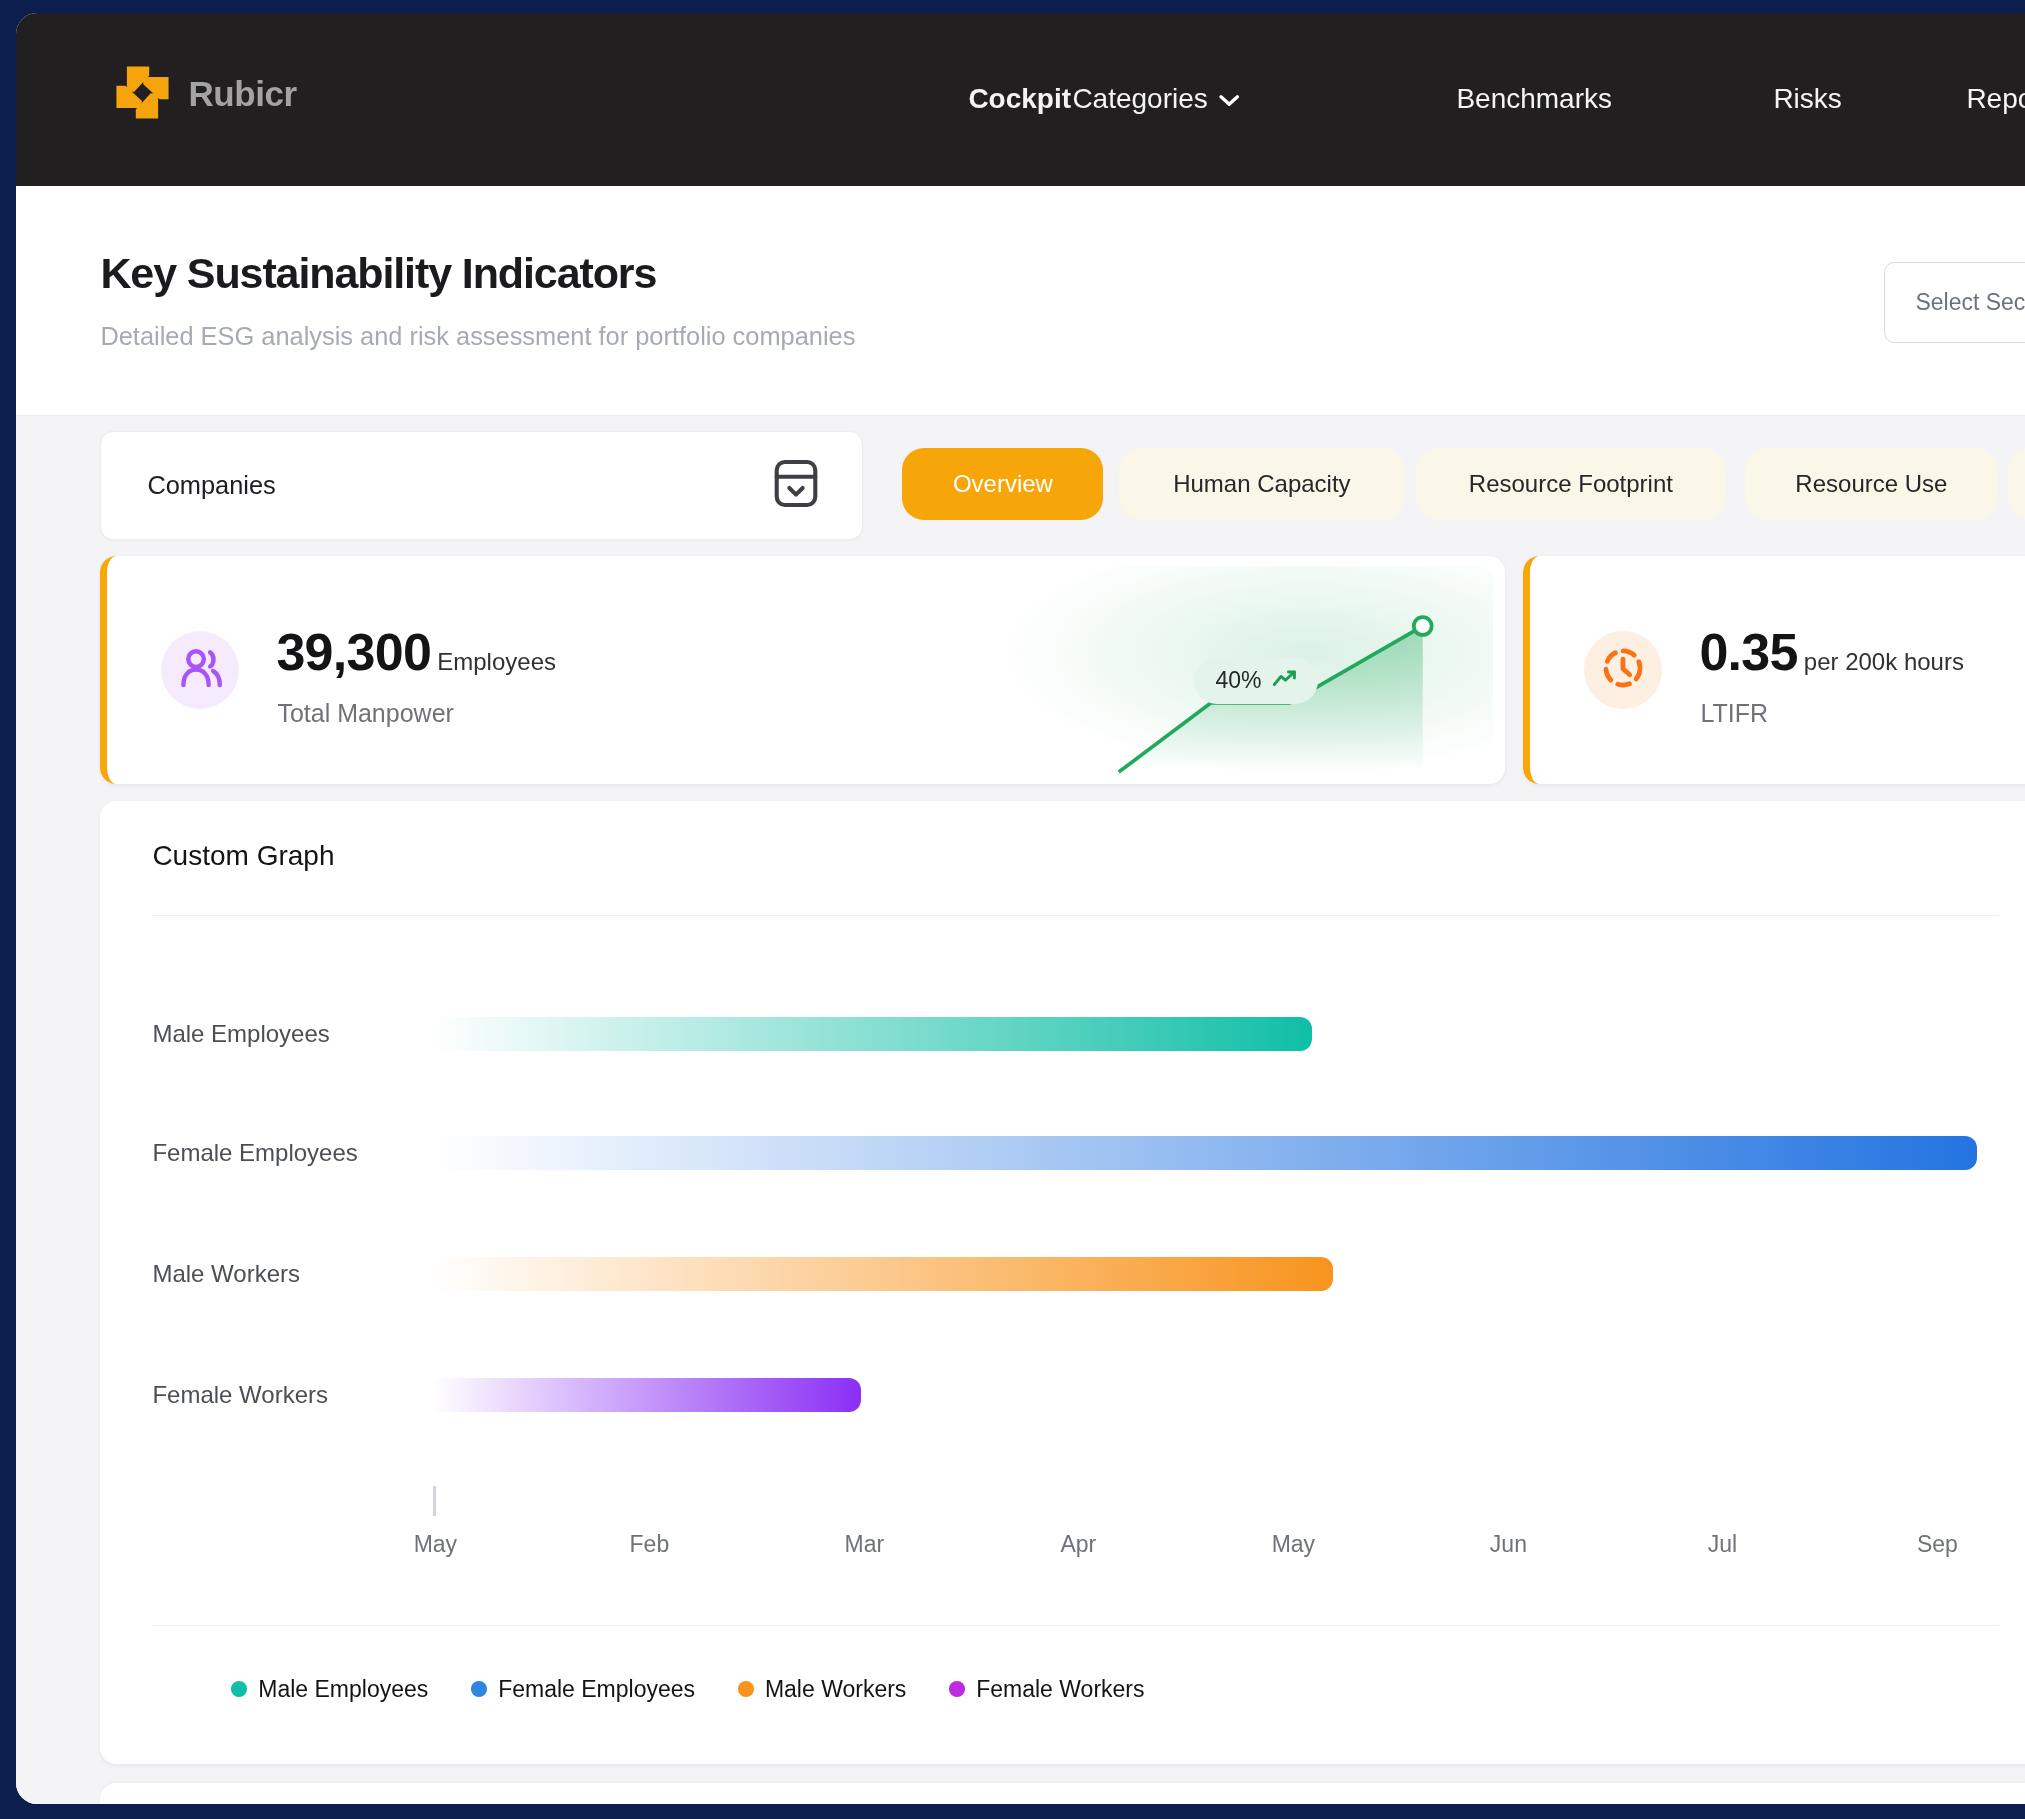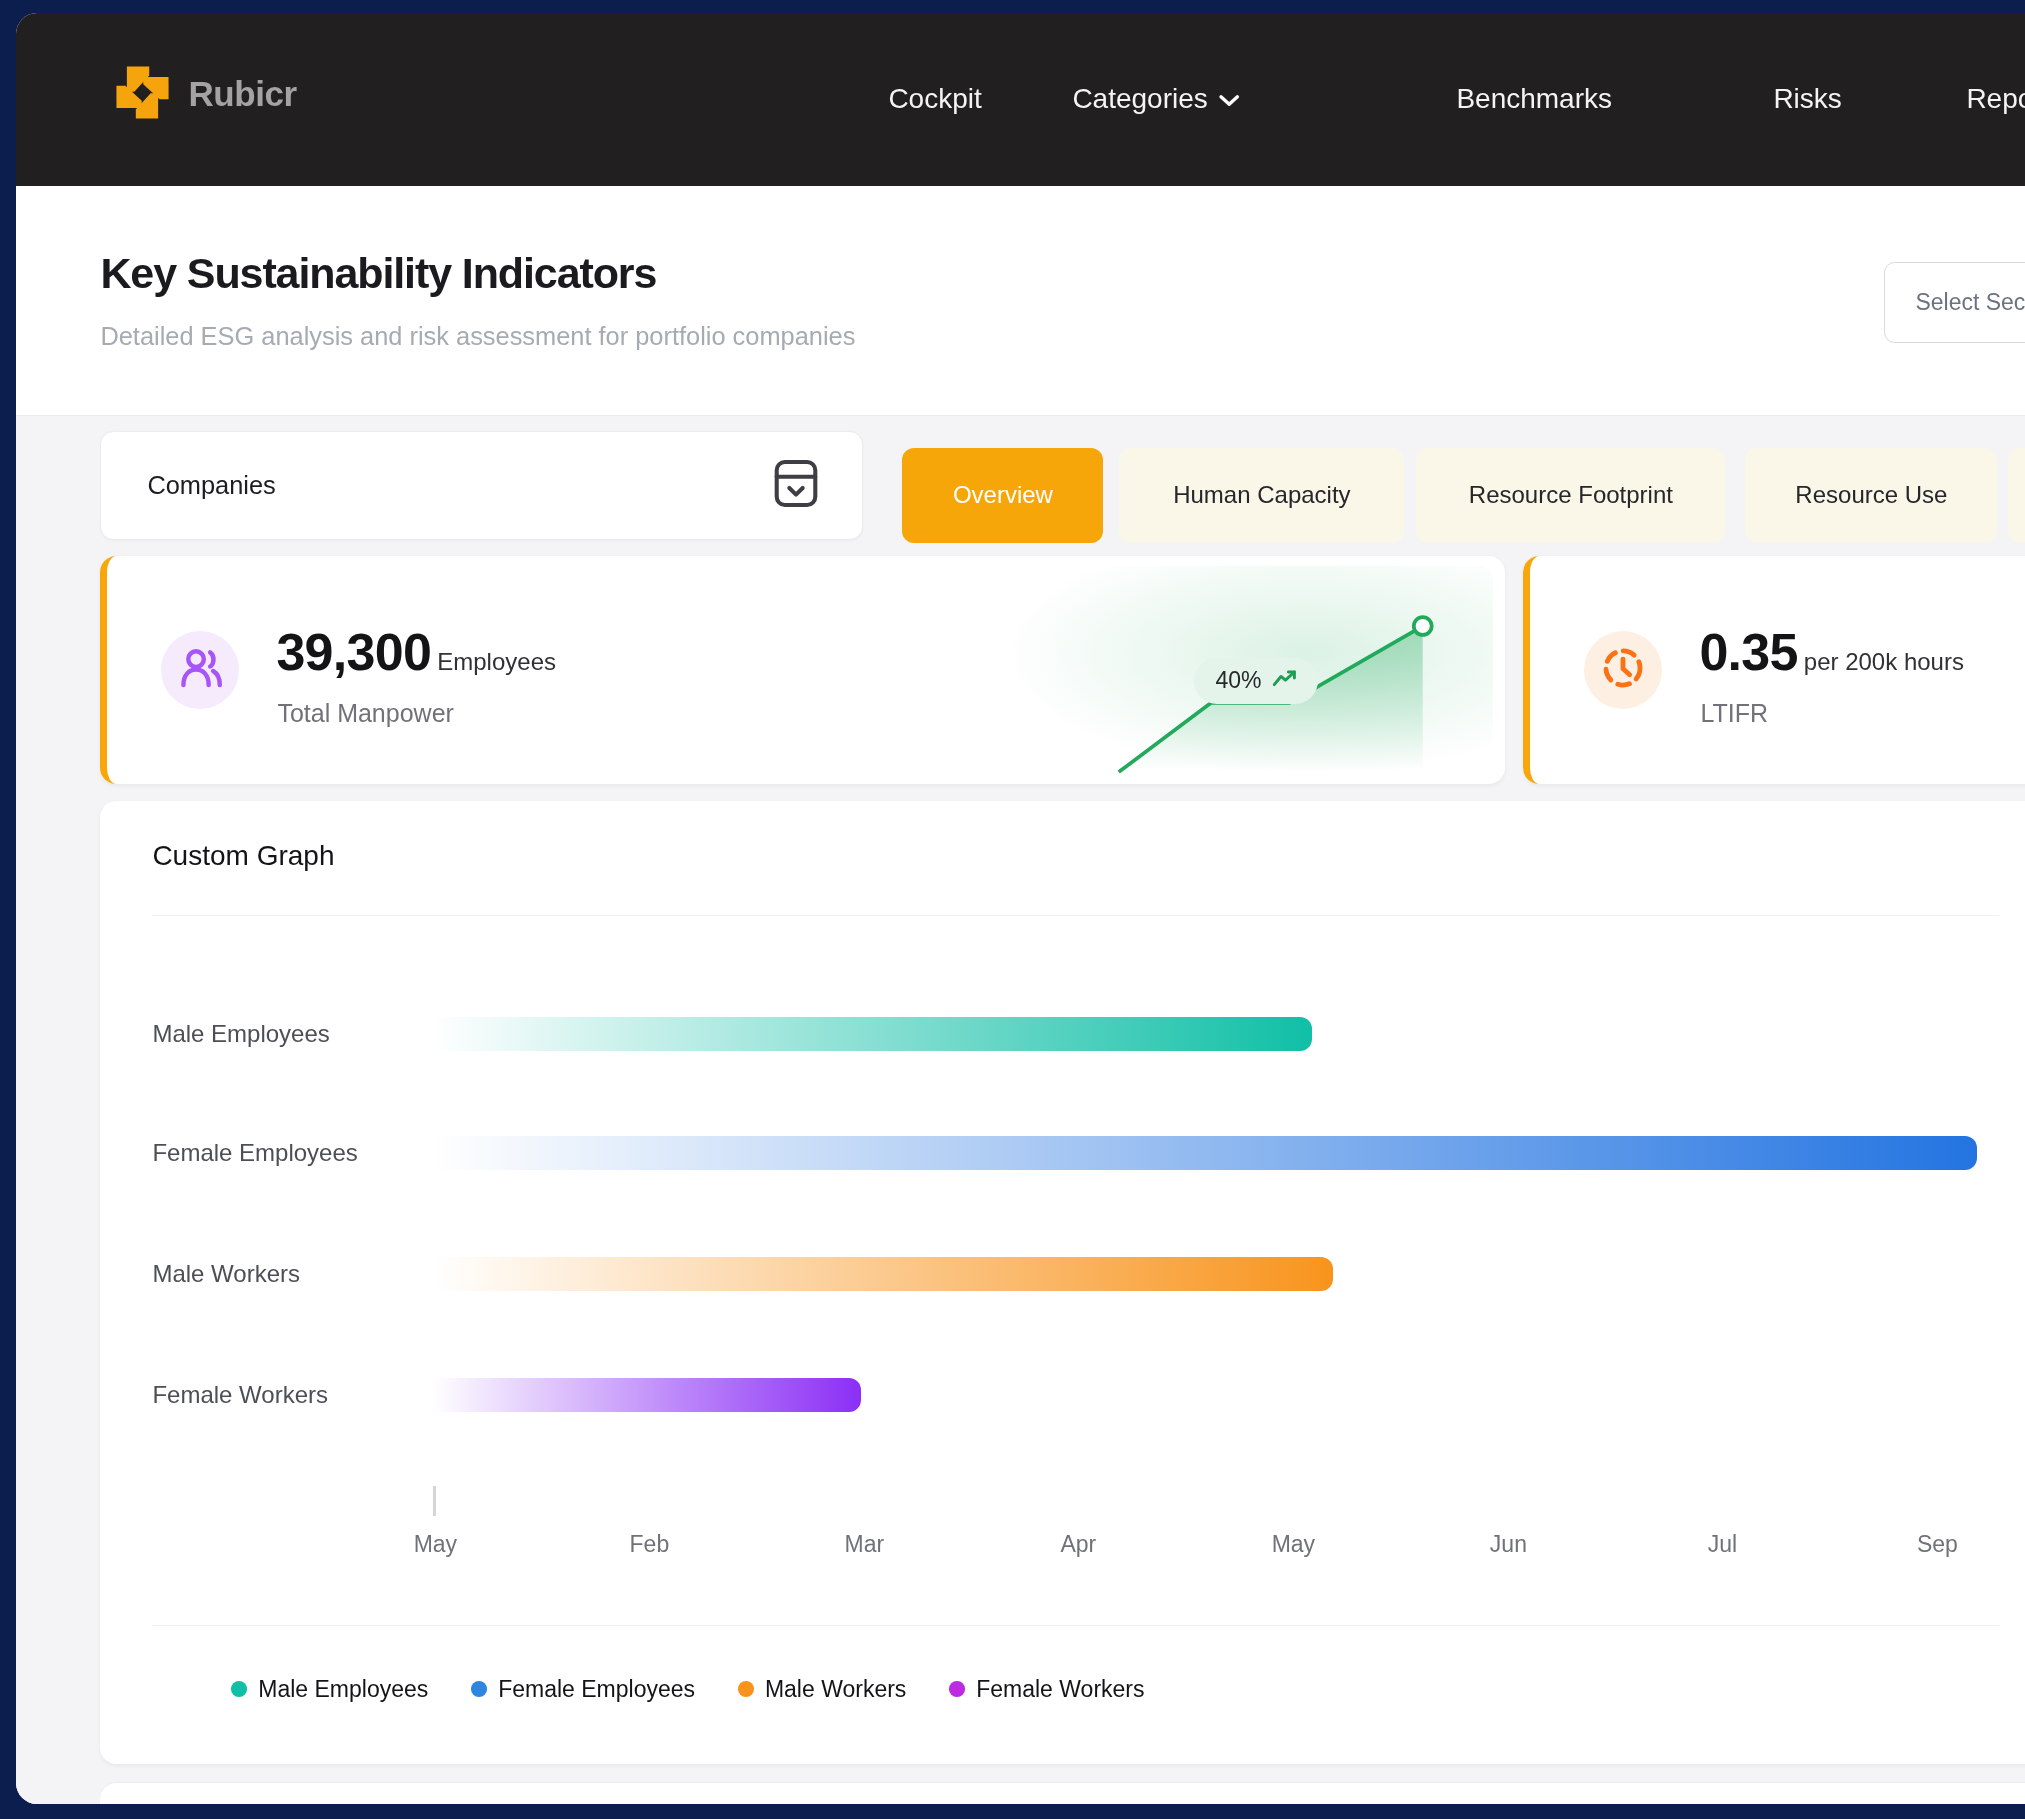--- a/index.html
+++ b/index.html
@@ -28,21 +28,21 @@
 
   
   .body{position:absolute;left:0;top:403px;width:100%;height:1388px;background:#f4f4f6;}
 
   .companies-card{position:absolute;left:84px;top:15px;width:763px;height:109px;background:#fff;
                   border:1.5px solid #ececf0;border-radius:13.4px;box-shadow:0 0.7px 2.2px rgba(0,0,0,.04);
                   display:flex;align-items:center;justify-content:space-between;
                   padding:0 43px 0 46px;cursor:pointer;}
   .companies-label{font-size:25.4px;font-weight:500;color:#1c1c21;}
 
-  .tab{position:absolute;top:32px;height:95px;border-radius:12px;display:flex;align-items:center;
+  .tab{position:absolute;top:32px;height:72px;border-radius:22px;display:flex;align-items:center;
        justify-content:center;font-size:24px;font-weight:500;color:#26262b;background:#faf6e8;
        cursor:pointer;white-space:nowrap;}
   .tab.active{background:#f7a60a;color:#ffffff;}
   .tab.partial{background:#faf6e8;}
 
   
   .kpi-card{position:absolute;top:140px;height:228px;background:#fff;border-radius:16.4px;
             border-left:7.5px solid #f7a70a;box-shadow:0 1.5px 4.5px rgba(0,0,0,.05);overflow:hidden;}
   .kpi-icon-circle{position:absolute;left:54px;top:75px;width:78px;height:78px;border-radius:50%;
                    display:flex;align-items:center;justify-content:center;}
@@ -88,21 +88,21 @@
               <path d="M20 6 h30 v12 l-20 22 h-10 z" transform="rotate(0 41 41)"></path>
               <path d="M20 6 h30 v12 l-20 22 h-10 z" transform="rotate(90 41 41)"></path>
               <path d="M20 6 h30 v12 l-20 22 h-10 z" transform="rotate(180 41 41)"></path>
               <path d="M20 6 h30 v12 l-20 22 h-10 z" transform="rotate(270 41 41)"></path>
             </g>
           </svg>
         </span>
         <span class="logo-text">Rubicr</span>
       </div>
       <div id="nav-items">
-          <div class="nav-item" style="left: 872px;">
+          <div class="nav-item" style="left: 952px; font-weight: bold;">
             <span>Cockpit</span>
           </div>
           <div class="nav-item" style="left: 1056px;">
             <span>Categories</span>
             <span><svg width="22.4" height="15" viewBox="0 0 30 20" fill="none" stroke="#ffffff" stroke-width="4.5" stroke-linecap="round" stroke-linejoin="round">
                 <path d="M4 5 l11 10 11-10"></path>
               </svg></span>
           </div>
           <div class="nav-item" style="left: 1440px;">
             <span>Benchmarks</span>

